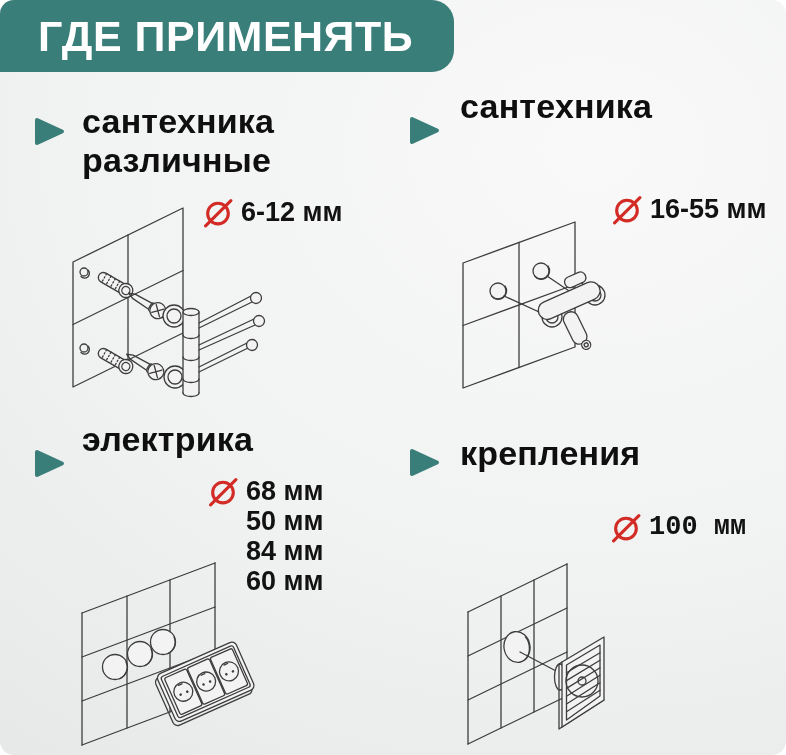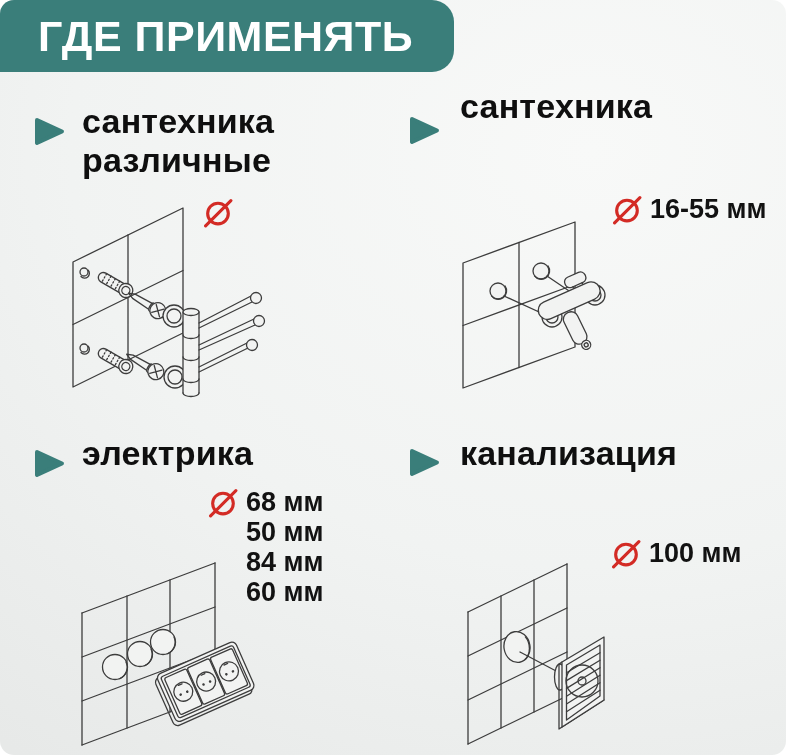--- a/index.html
+++ b/index.html
@@ -41,22 +41,22 @@
   .size-lines{display:flex;flex-direction:column;}
   .size-line{font-size:27px;line-height:30px;font-weight:700;color:var(--text);white-space:nowrap;}
   
   .illo{position:absolute;pointer-events:none;}
   .illo g.ln{stroke:var(--line);stroke-width:1.3;fill:none;stroke-linecap:round;stroke-linejoin:round;}
   .illo .oc{fill:var(--bg);}
   .illo .dot{fill:var(--line);stroke:none;}
   
   .b1{left:34px;top:117px;}  .h1x{left:82px;top:102px;}  .z1{left:203px;top:197px;}
   .b2{left:409px;top:116px;} .h2x{left:460px;top:87px;} .z2{left:612px;top:194px;}
-  .b3{left:34px;top:449px;}  .h3x{left:82px;top:434px;}  .z3{left:208px;top:487px;}
-  .b4{left:409px;top:448px;} .h4x{left:460px;top:434px;} .z4{left:611px;top:538px;}
+  .b3{left:34px;top:449px;}  .h3x{left:82px;top:420px;}  .z3{left:208px;top:476px;}
+  .b4{left:409px;top:448px;} .h4x{left:460px;top:434px;} .z4{left:611px;top:512px;font-family:Liberation Mono, monospace;}
   .i1{left:55px;top:195px;width:300px;height:230px;}
   .i2{left:445px;top:215px;width:280px;height:210px;}
   .i3{left:55px;top:555px;width:300px;height:200px;}
   .i4{left:430px;top:555px;width:300px;height:200px;}
 </style>
 </head>
 <body>
 
 <div class="page">
 
@@ -71,20 +71,23 @@
   </span>
   <h2 class="heading h1x">
     <span>сантехника</span>
     <span>различные</span>
   </h2>
   <div class="sizes z1">
     <svg class="dia-icon" viewBox="0 0 30 30">
       <circle cx="14.5" cy="16" r="10"></circle>
         <line x1="2.5" y1="28" x2="27" y2="3.5"></line>
     </svg>
+    <div class="size-lines">
+      <span class="size-line">6-12 мм</span>
+    </div>
   </div>
   <svg class="illo i1" viewBox="0 0 300 230">
     <g class="ln">
       <path d="M18 67 L128 13 V138 L18 192 Z"></path>
       <path d="M73 40 V165 M18 129.5 L128 75.5"></path>
       <circle cx="29" cy="77" r="4"></circle>
         <path d="M26 81.5 A4.2 4.2 0 0 0 33.2 75.2"></path>
       <circle cx="29" cy="153" r="4"></circle>
         <path d="M26 157.5 A4.2 4.2 0 0 0 33.2 151.2"></path>
       <g transform="translate(44,80) rotate(30)">
@@ -230,21 +233,21 @@
       </g>
     </g>
   </svg>
 
   <span class="bullet b4">
     <svg viewBox="0 0 31 29">
         <polygon points="3,3 28,14.5 3,26"></polygon>
       </svg>
   </span>
   <h2 class="heading h4x">
-    <span>канализация</span>
+    <span>крепления</span>
   </h2>
   <div class="sizes z4">
     <svg class="dia-icon" viewBox="0 0 30 30">
       <circle cx="14.5" cy="16" r="10"></circle>
         <line x1="2.5" y1="28" x2="27" y2="3.5"></line>
     </svg>
     <div class="size-lines">
       <span class="size-line">100 мм</span>
     </div>
   </div>

